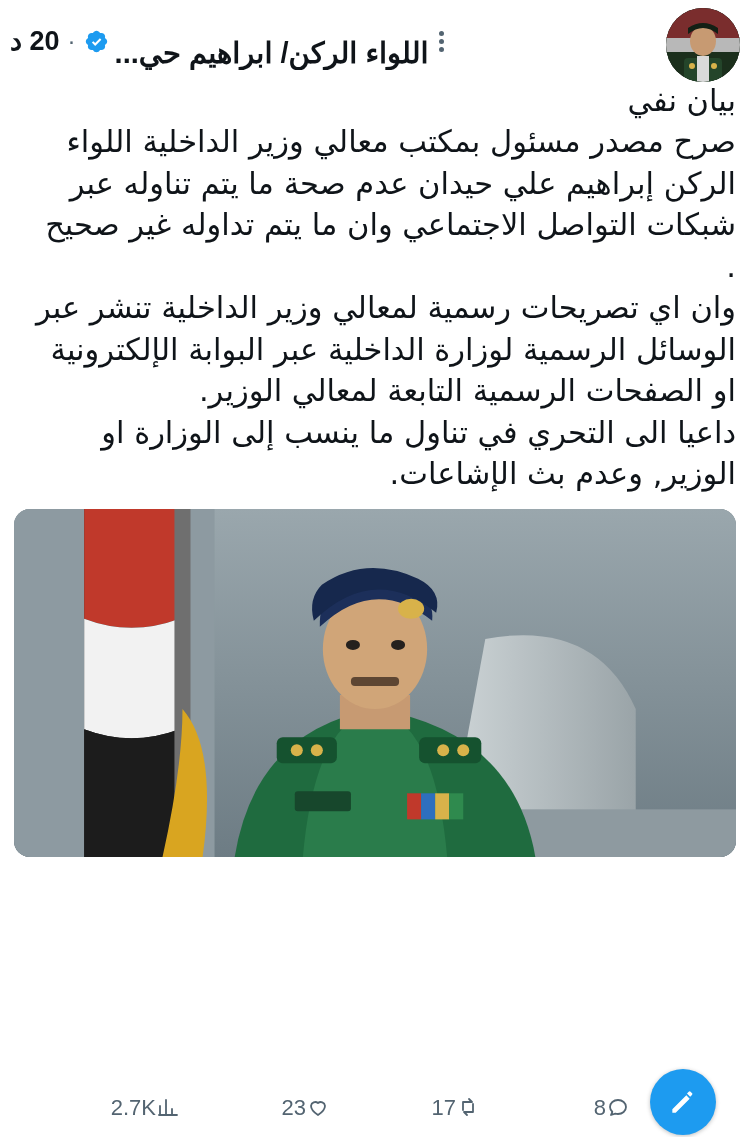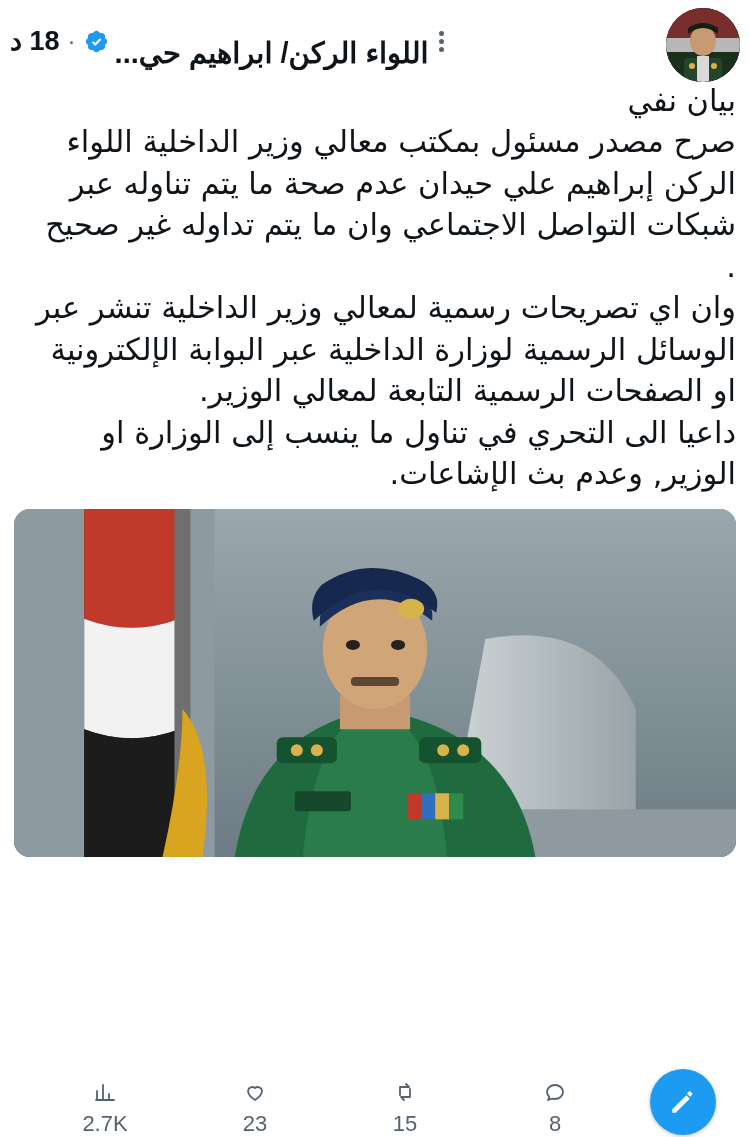--- a/index.html
+++ b/index.html
@@ -138,23 +138,22 @@
     left: 0;
     height: 52px;
     display: flex;
     flex-direction: row-reverse;
     align-items: center;
     direction: rtl;
     padding: 0 30px 6px 30px;
   }
   .action {
     display: flex;
-    flex-direction: column;
-    align-items: center;
-    gap: 7px;
+    flex-direction: row;
+    align-items: flex-start;
     color: #536471;
     font-size: 22px;
     cursor: pointer;
     min-width: 150px;
   }
   .action .cnt {
     font-size: 22px;
     color: #536471;
     font-weight: normal;
     direction: ltr;
@@ -207,21 +206,21 @@
             <i></i>
         </span>
         <span class="display-name">اللواء الركن/ ابراهيم حي...</span>
         <span class="verified">
           <svg viewBox="0 0 24 24" xmlns="http://www.w3.org/2000/svg" aria-hidden="true">
             <path fill="#1d9bf0" d="M22.25 12c0-1.43-.88-2.67-2.19-3.34.46-1.39.2-2.9-.81-3.91s-2.52-1.27-3.91-.81C14.67 2.63 13.43 1.75 12 1.75s-2.67.88-3.34 2.19c-1.39-.46-2.9-.2-3.91.81s-1.27 2.52-.81 3.91C2.63 9.33 1.75 10.57 1.75 12s.88 2.67 2.19 3.34c-.46 1.39-.2 2.9.81 3.91s2.52 1.27 3.91.81c.67 1.31 1.91 2.19 3.34 2.19s2.67-.88 3.34-2.19c1.39.46 2.9.2 3.91-.81s1.27-2.52.81-3.91c1.31-.67 2.19-1.91 2.19-3.34z"></path>
             <path fill="#fff" d="M10.75 16.27l-3.2-3.2 1.41-1.41 1.79 1.79 4.49-4.49 1.41 1.41z"></path>
           </svg>
         </span>
         <span class="dot-sep">·</span>
-        <span class="timestamp">18 د</span>
+        <span class="timestamp">20 د</span>
       </div>
     </div>
   </div>
 
   <div class="body-text">
     <p style="white-space:pre-line">بيان نفي
 صرح مصدر مسئول بمكتب معالي وزير الداخلية اللواء الركن إبراهيم علي حيدان عدم صحة ما يتم تناوله عبر شبكات التواصل الاجتماعي وان ما يتم تداوله غير صحيح .
 وان اي تصريحات رسمية لمعالي وزير الداخلية تنشر عبر الوسائل الرسمية لوزارة الداخلية عبر البوابة الإلكترونية او الصفحات الرسمية  التابعة لمعالي الوزير.
 داعيا الى التحري في تناول ما ينسب إلى الوزارة او الوزير, وعدم بث الإشاعات.</p>
   </div>
@@ -302,21 +301,21 @@
       </span>
       <span class="cnt">23</span>
     </div>
 
     <div class="action">
       <span class="ic">
         <svg viewBox="0 0 24 24" xmlns="http://www.w3.org/2000/svg">
             <path d="M7 7h9l-3-3M7 7v8M17 17H8l3 3M17 17V9" stroke-linecap="round" stroke-linejoin="round"></path>
           </svg>
       </span>
-      <span class="cnt">15</span>
+      <span class="cnt">17</span>
     </div>
 
     <div class="action">
       <span class="ic">
         <svg viewBox="0 0 24 24" xmlns="http://www.w3.org/2000/svg">
             <path d="M20 12c0 3.9-3.6 7-8 7a9.6 9.6 0 0 1-2.7-.4L5 20l1.3-3.2A6.6 6.6 0 0 1 4 12c0-3.9 3.6-7 8-7s8 3.1 8 7z" stroke-linejoin="round"></path>
           </svg>
       </span>
       <span class="cnt">8</span>
     </div>

